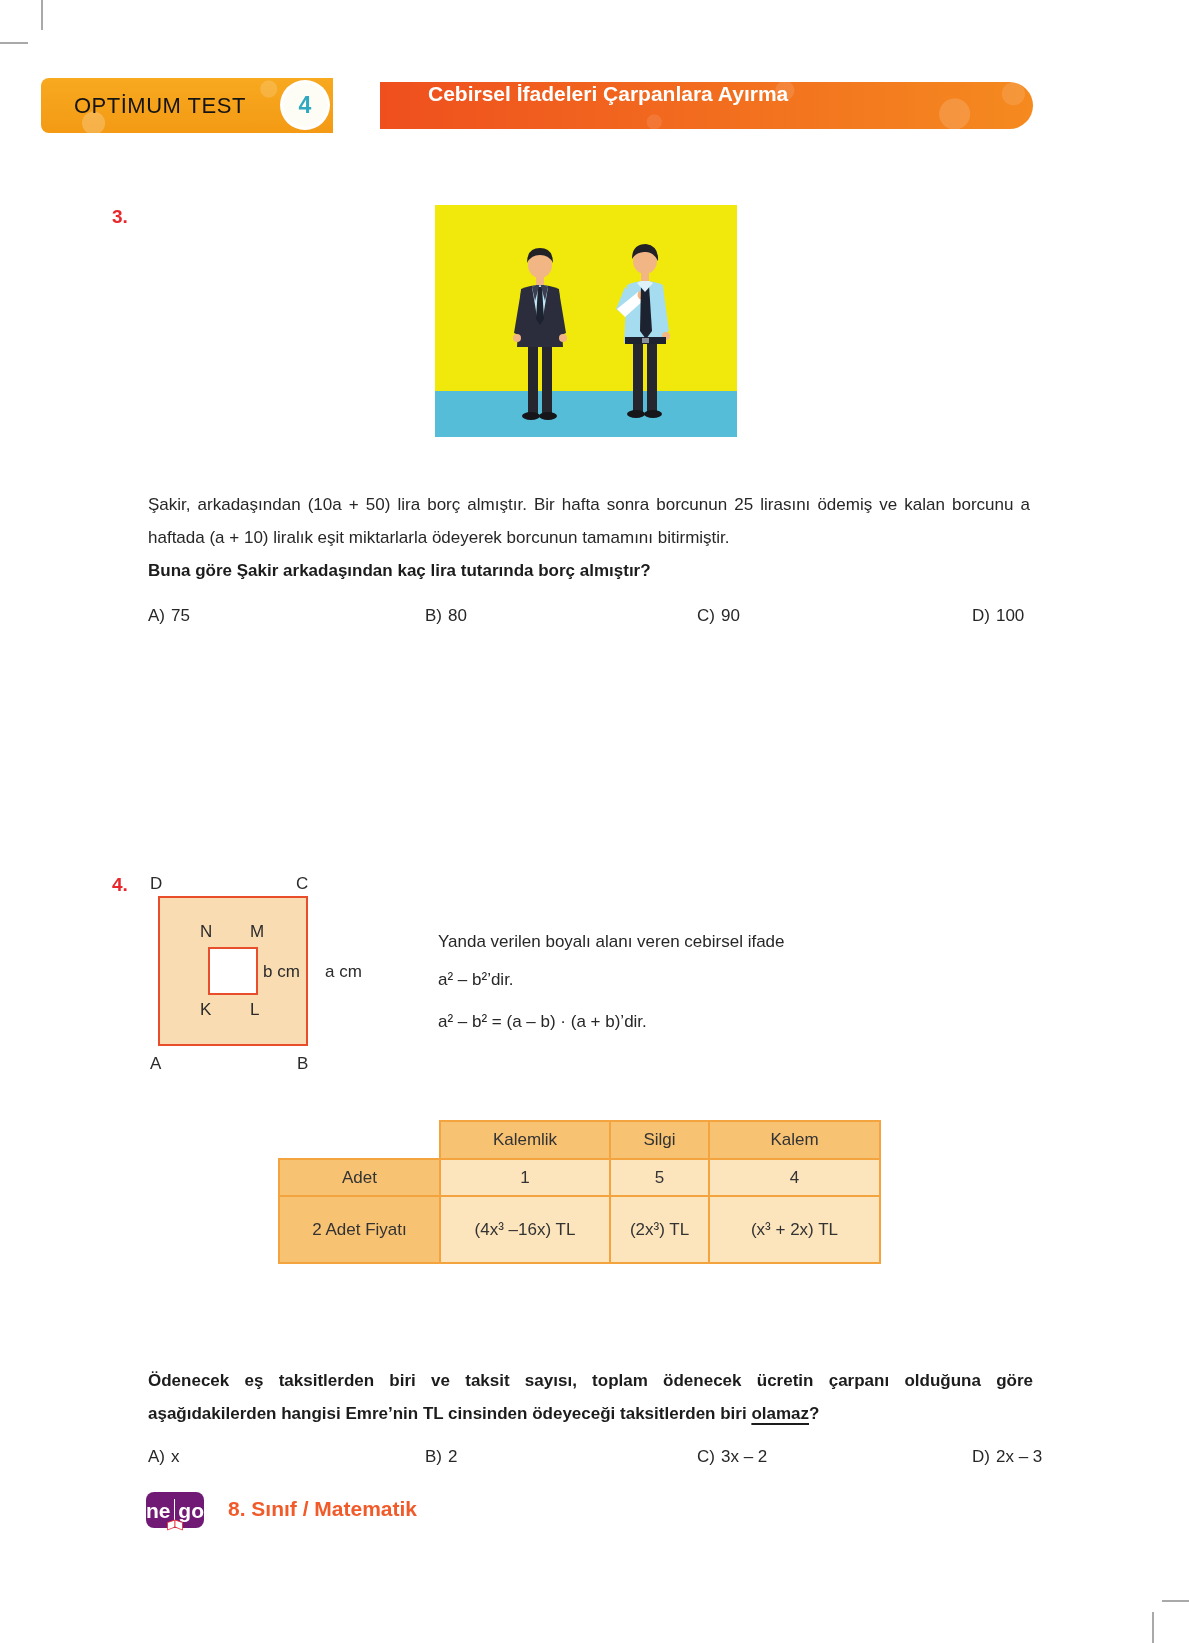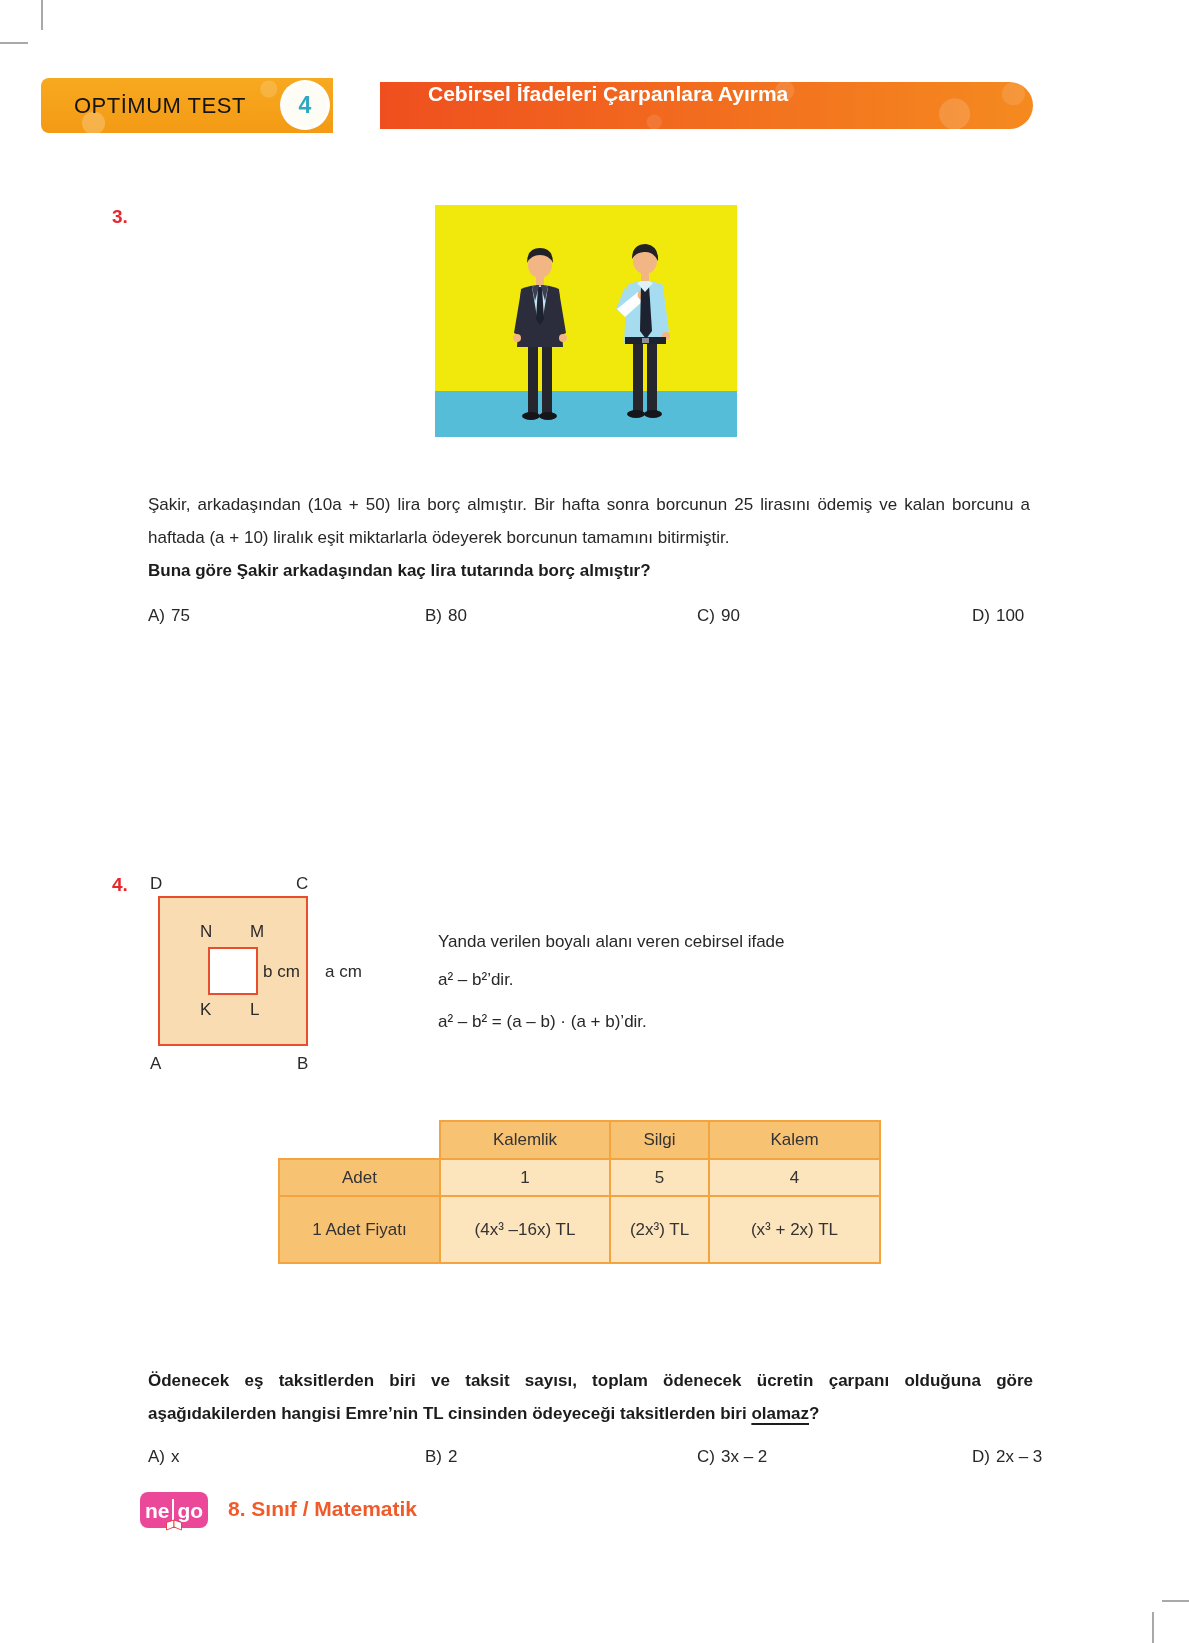--- a/index.html
+++ b/index.html
@@ -77,22 +77,22 @@
     font-size:17px;color:#333333;padding:0;
   }
   table.price td.blank{border:none;background:transparent;}
   table.price td.head{background:#f8c273;}
   table.price td.val{background:#fce4bd;}
   .c0{width:159px;} .c1{width:168px;} .c2{width:97px;} .c3{width:169px;}
   .r-head{height:38px;} .r-adet{height:37px;} .r-price{height:67px;}
 
   
   .logo{
-    position:absolute;left:140px;top:1492px;width:68px;height:36px;border-radius:8px;
-    background:#ec4899;display:flex;align-items:center;justify-content:center;z-index:2;
+    position:absolute;left:146px;top:1492px;width:58px;height:36px;border-radius:8px;
+    background:#701a75;display:flex;align-items:center;justify-content:center;z-index:2;
   }
   .logo .txt{font-size:21px;font-weight:700;color:#ffffff;line-height:1;}
   .logo .div{width:2px;height:22px;background:#ffffff;margin:0 3px;}
   .logo svg{position:absolute;left:50%;bottom:-3px;transform:translateX(-50%);}
   .course{position:absolute;left:228px;top:1497px;font-size:21px;font-weight:600;color:#f15a29;}
   .page-blob{
     position:absolute;left:543px;top:1479px;width:102px;height:84px;background:#e9e9e6;
     border-radius:52px 52px 14px 14px / 62px 62px 10px 10px;
     display:flex;justify-content:center;z-index:1;
   }
@@ -203,21 +203,21 @@
       <td class="head c2">Silgi</td>
       <td class="head c3">Kalem</td>
     </tr>
     <tr class="r-adet">
       <td class="head c0">Adet</td>
       <td class="val c1">1</td>
       <td class="val c2">5</td>
       <td class="val c3">4</td>
     </tr>
     <tr class="r-price">
-      <td class="head c0">1 Adet Fiyatı</td>
+      <td class="head c0">2 Adet Fiyatı</td>
       <td class="val c1">(4x³ –16x) TL</td>
       <td class="val c2">(2x³) TL</td>
       <td class="val c3">(x³ + 2x) TL</td>
     </tr>
   </tbody>
     </table>
 
 
   <div class="boldq" style="left:148px;top:1364px;width:885px;"><span>Ödenecek eş taksitlerden biri ve taksit sayısı, toplam ödenecek ücretin çarpanı olduğuna göre aşağıdakilerden hangisi Emre’nin TL cinsinden ödeyeceği taksitlerden biri </span><span class="u">olamaz</span><span>?</span></div>
 

